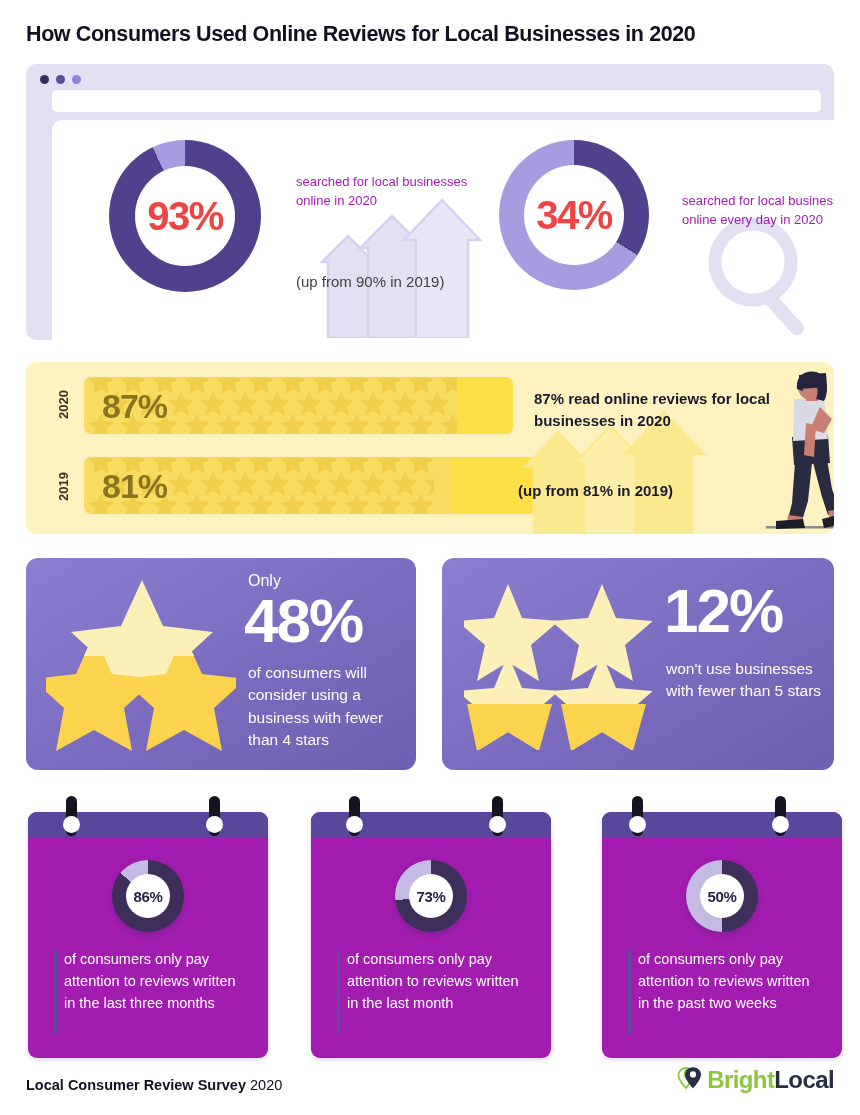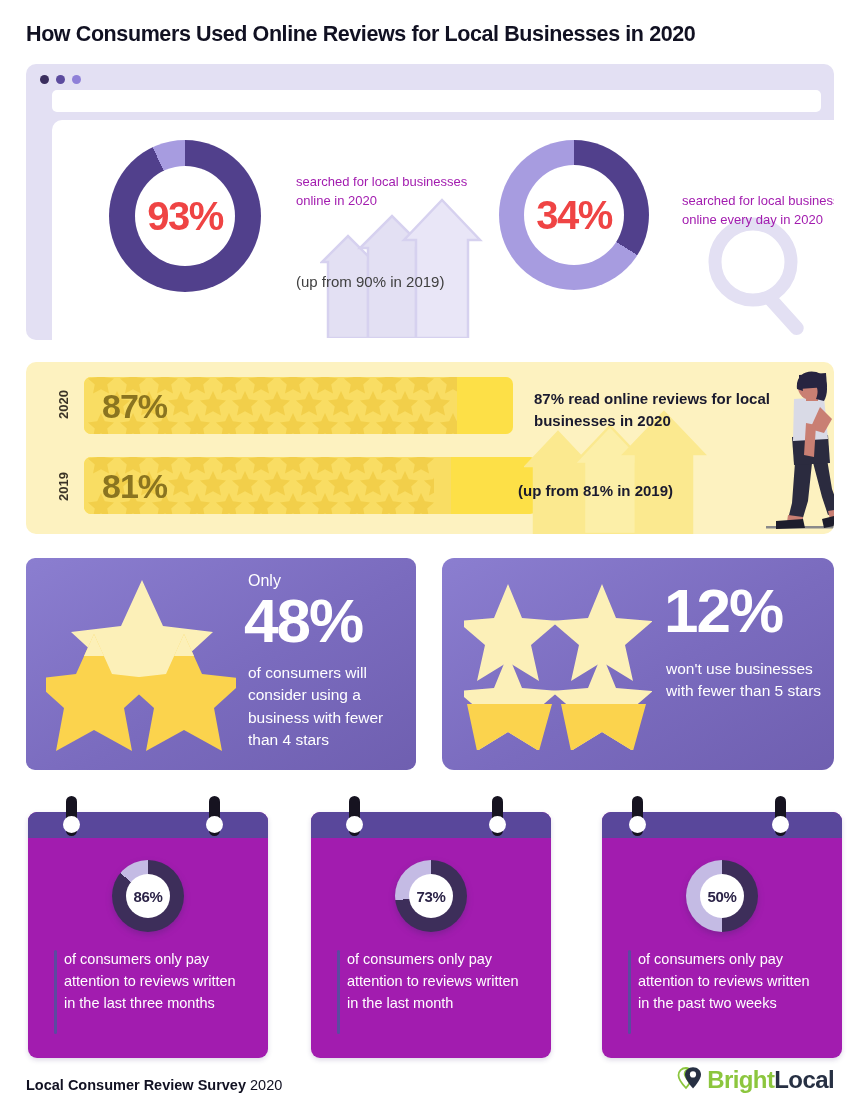--- a/index.html
+++ b/index.html
@@ -464,21 +464,21 @@
 
     <path d="M40 20 L52 20 L52 30 L40 30 Z" fill="#c97f73"></path>
 
     <circle cx="45" cy="16" r="13" fill="#c97f73"></circle>
 
     <path d="M31 18 C29 2 44 -3 55 3 C63 8 62 24 58 30 L50 28 C54 18 50 10 42 11 C38 12 36 16 37 20 Z" fill="#272440"></path>
     <path d="M33 4 L60 2 L61 16 L33 18 Z" fill="#272440"></path>
   </svg>
 </div>
 
-<div class="star-card" style="left:26px; top:558px; width:390px; height:212px;border-radius:9px;">
+<div class="star-card" style="left:26px; top:558px; width:390px; height:212px;">
   <svg style="position:absolute; left:20px; top:18px;" width="190" height="178" viewBox="0 0 190 178">
     <path d="M96 4 L117 50 L167 56 L130 90 L140 140 L96 115 L52 140 L62 90 L25 56 L75 50 Z" fill="#fcf0b8"></path>
     <path d="M48 58 L66 98 L110 103 L78 132 L86 175 L48 154 L10 175 L18 132 L-14 103 L30 98 Z" fill="#fbd34d"></path>
     <path d="M48 58 L58 80 L38 80 Z" fill="#fcf0b8"></path>
     <path d="M138 58 L156 98 L200 103 L168 132 L176 175 L138 154 L100 175 L108 132 L76 103 L120 98 Z" fill="#fbd34d"></path>
     <path d="M138 58 L148 80 L128 80 Z" fill="#fcf0b8"></path>
   </svg>
   <div class="sc-only" style="left:222px; top:14px;">Only</div>
   <div class="sc-big" style="left:218px; top:32px; font-size:62px; line-height:1;">48%</div>
   <div class="sc-body" style="left:222px; top:104px; width:160px;">of consumers will consider using a business with fewer than 4 stars</div>

